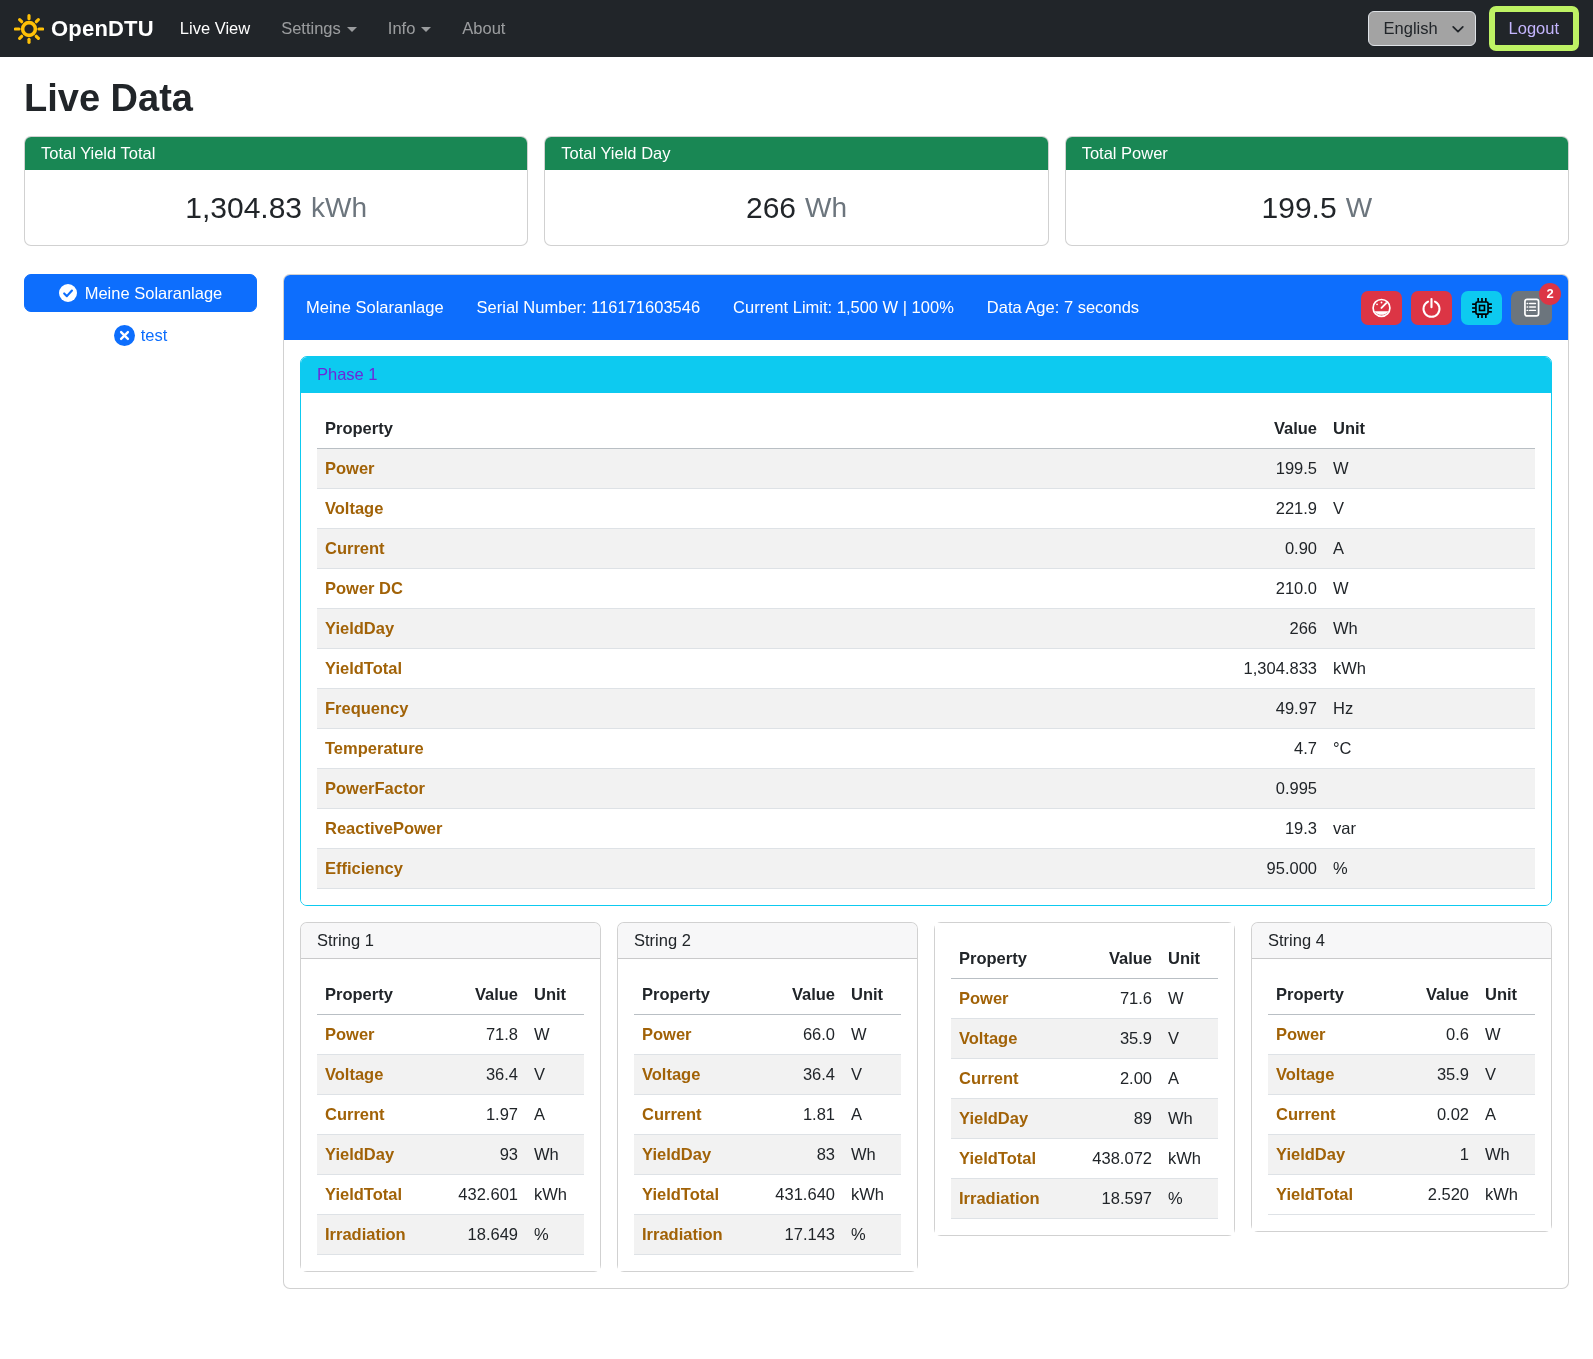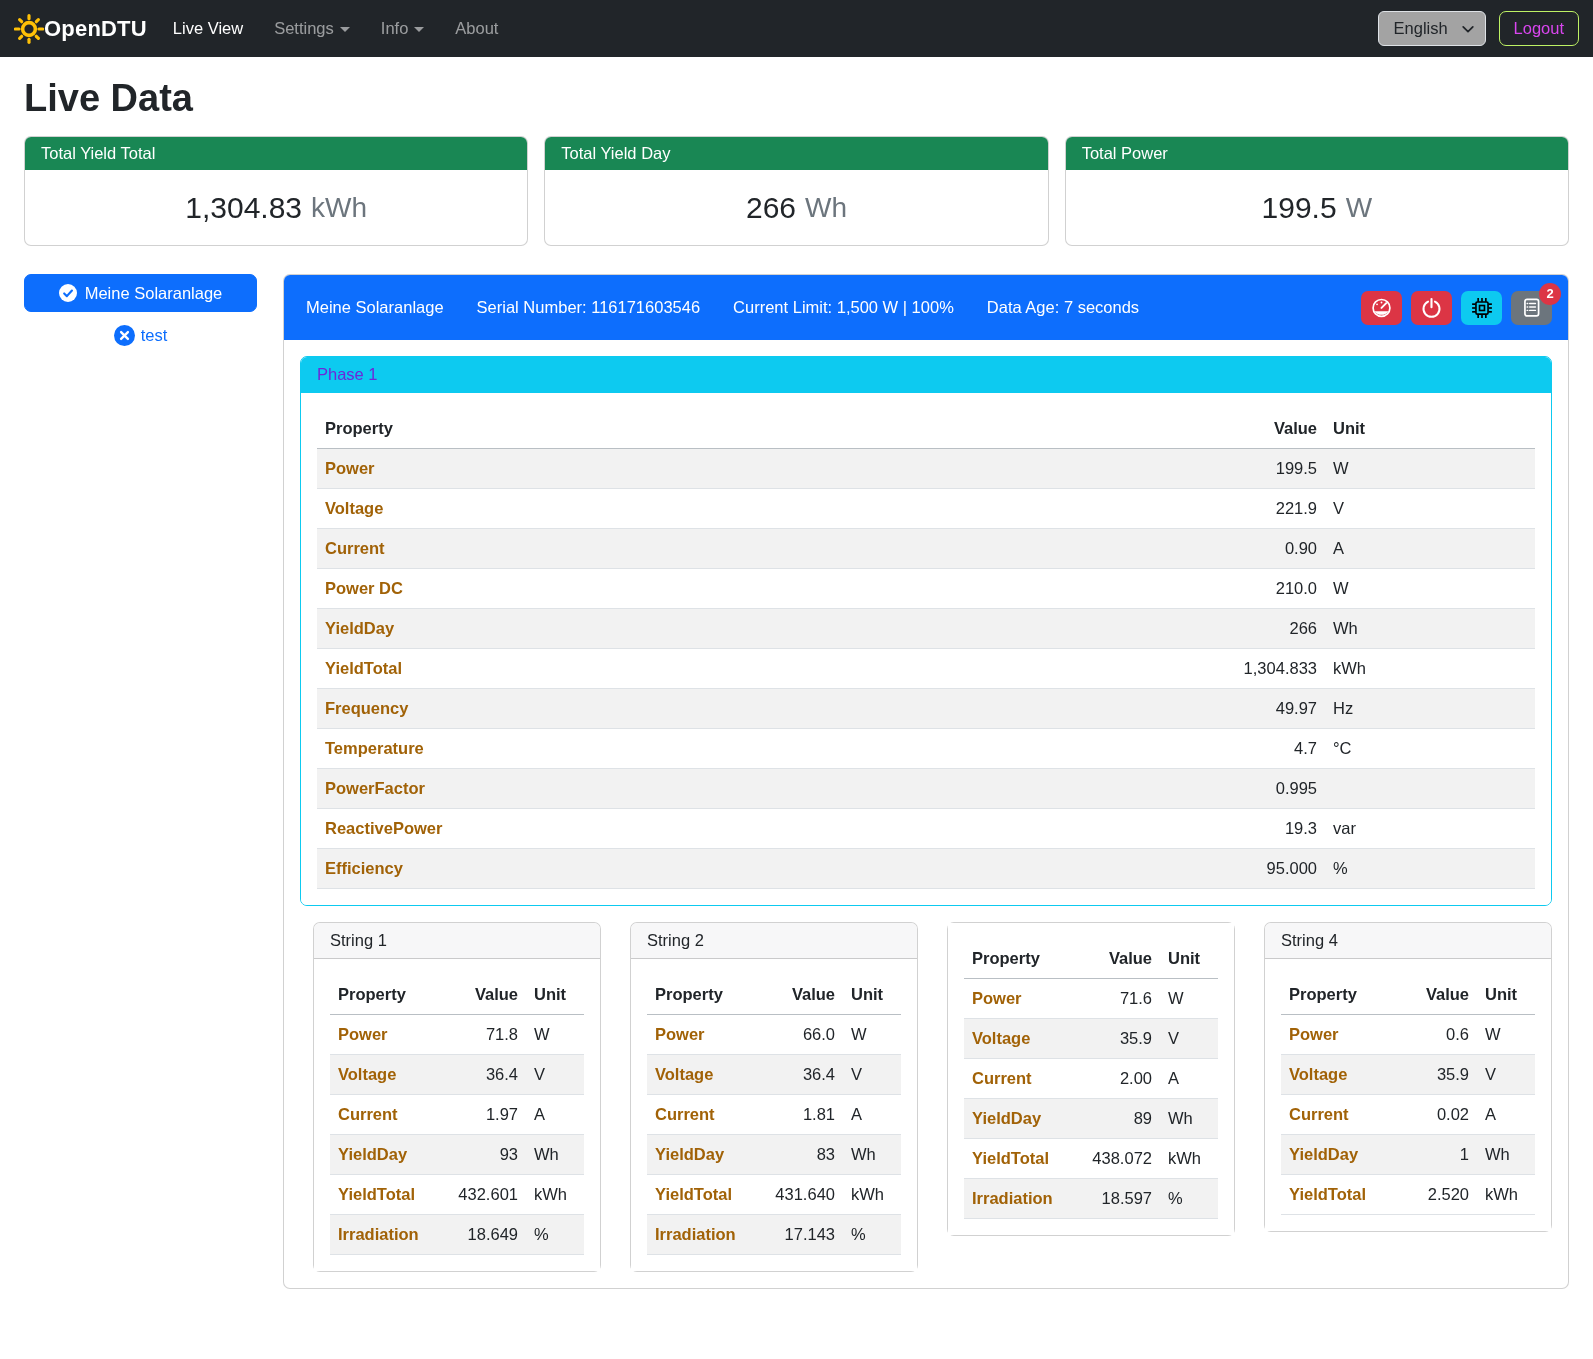--- a/index.html
+++ b/index.html
@@ -10,34 +10,34 @@
     color:#212529; font-size:16px;
   }
   [data-interactable="true"] { cursor: pointer; }
 
   
   .navbar {
     height:57px; background:#212529; display:flex; align-items:center;
     justify-content:space-between; padding:0 14px;
   }
   .nav-left { display:flex; align-items:center; }
-  .brand { display:flex; align-items:center; gap:0; margin-right:26px; }
+  .brand { display:flex; align-items:center; gap:7px; margin-right:26px; }
   .brand-name { color:#fff; font-size:22px; font-weight:700; letter-spacing:.2px; }
   .nav-links { display:flex; align-items:center; gap:31px; }
   .nav-link { color:rgba(255,255,255,.55); font-size:16.5px; text-decoration:none; display:flex; align-items:center; gap:6px; }
   .nav-link.active { color:#fff; }
   .caret { width:0; height:0; border-left:5px solid transparent; border-right:5px solid transparent; border-top:5px solid rgba(255,255,255,.55); margin-top:2px; }
   .nav-right { display:flex; align-items:center; gap:13px; }
   .lang-select {
     background:#a3a3a3; border:1px solid #dee2e6; border-radius:6px;
     padding:7px 34px 7px 15px; font-size:16.5px; color:#212529; position:relative; min-width:108px;
   }
   .lang-select svg { position:absolute; right:10px; top:50%; transform:translateY(-50%); }
   .btn-logout {
-    background:transparent; border:1px solid #bef264; color:#d946ef;
+    background:transparent; border:6px solid #bef264; color:#c4b5fd;
     border-radius:7px; padding:7px 14px; font-size:16.5px; font-family:inherit;
   }
 
   
   .container { padding:0 24px; }
   .page-title { font-size:38px; font-weight:600; margin:20px 0 16px 0; color:#212529; }
 
   
   .cards-row { display:flex; gap:16px; }
   .sum-card { flex:1 1 0; border:1px solid rgba(0,0,0,.18); border-radius:7px; overflow:hidden; background:#fff; }
@@ -90,21 +90,21 @@
   .data-table tbody tr { border-bottom:1px solid #dee2e6; }
   .data-table tbody th { font-weight:700; color:#a16207; }
   .data-table .val { text-align:right; }
   .phase-table .unit { width:210px; }
   .string-table .unit { width:58px; }
   .phase-table tbody tr:nth-child(odd) { background:#f2f2f2; }
   .string-table tbody tr:nth-child(even) { background:#f2f2f2; }
 
   
   .strings-row { display:flex; gap:16px; margin-top:16px; align-items:flex-start; }
-  .string-card { flex:1 1 0; border:1px solid rgba(0,0,0,.18); border-radius:7px; background:#fff;margin-left:13px; }
+  .string-card { flex:1 1 0; border:1px solid rgba(0,0,0,.18); border-radius:7px; background:#fff; }
   .string-card-header { background:#f7f7f8; padding:8px 16px; font-size:16.5px; border-bottom:1px solid rgba(0,0,0,.18); border-radius:6px 6px 0 0; }
 
   svg { display:block; }
 </style>
 </head>
 <body>
 
 <nav class="navbar" data-interactable="false">
   <div class="nav-left">
     <a class="brand" data-interactable="true">

